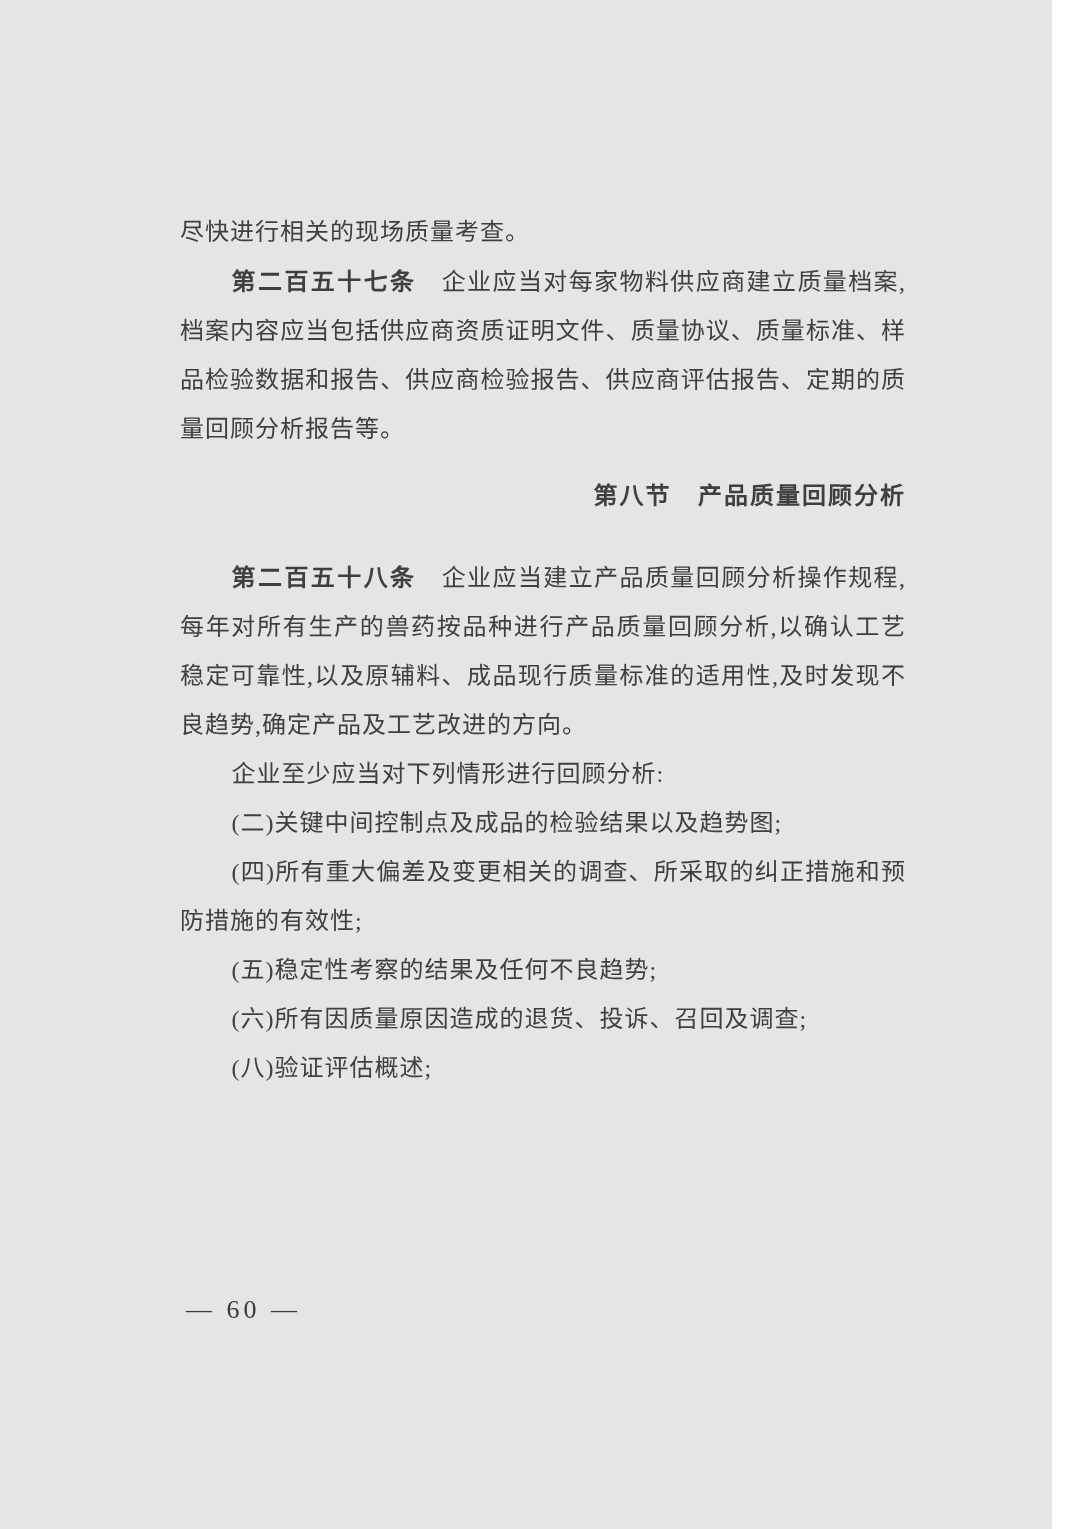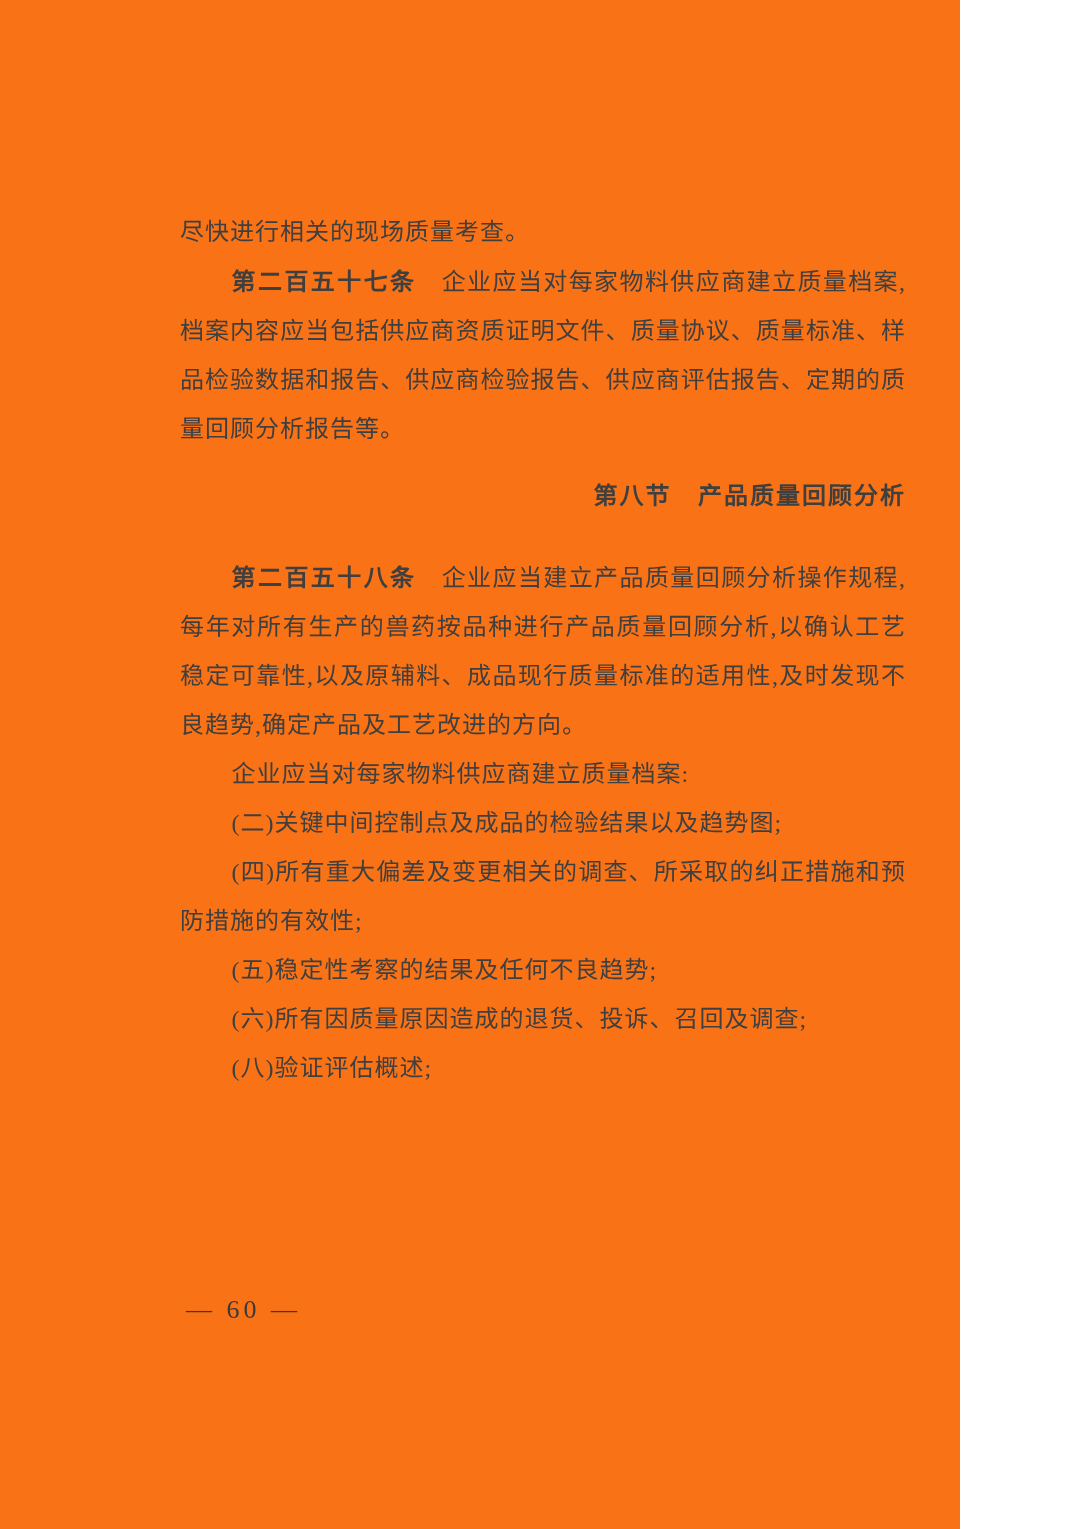--- a/index.html
+++ b/index.html
@@ -2,23 +2,23 @@
 <html lang="zh-CN"><head>
 <meta charset="utf-8">
 <style>
   html, body {
     margin: 0;
     padding: 0;
     background: #ffffff;
   }
   .page {
     position: relative;
-    width: 960px;
+    width: 1052px;
     height: 1529px;
-    background: #f97316;
+    background: #e5e5e5;
     overflow: hidden;
     font-family: "Liberation Serif", "DejaVu Serif", serif;
     color: #3f3f3f;
   }
   .content {
     position: absolute;
     left: 180px;
     top: 208px;
     width: 726px;
     font-size: 24px;
@@ -69,21 +69,21 @@
   <div class="content">
 
     <p>尽快进行相关的现场质量考查。</p>
 
     <p class="indent"><span class="article-label">第二百五十七条</span><span>企业应当对每家物料供应商建立质量档案,档案内容应当包括供应商资质证明文件、质量协议、质量标准、样品检验数据和报告、供应商检验报告、供应商评估报告、定期的质量回顾分析报告等。</span></p>
 
     <p class="section-heading"><span class="section-label">第八节</span><span>产品质量回顾分析</span></p>
 
     <p class="indent"><span class="article-label">第二百五十八条</span><span>企业应当建立产品质量回顾分析操作规程,每年对所有生产的兽药按品种进行产品质量回顾分析,以确认工艺稳定可靠性,以及原辅料、成品现行质量标准的适用性,及时发现不良趋势,确定产品及工艺改进的方向。</span></p>
 
-    <p class="indent">企业应当对每家物料供应商建立质量档案:</p>
+    <p class="indent">企业至少应当对下列情形进行回顾分析:</p>
 
 
     <p class="indent">(二)关键中间控制点及成品的检验结果以及趋势图;</p>
 
 
     <p class="indent">(四)所有重大偏差及变更相关的调查、所采取的纠正措施和预防措施的有效性;</p>
 
     <p class="indent">(五)稳定性考察的结果及任何不良趋势;</p>
 
     <p class="indent">(六)所有因质量原因造成的退货、投诉、召回及调查;</p>

